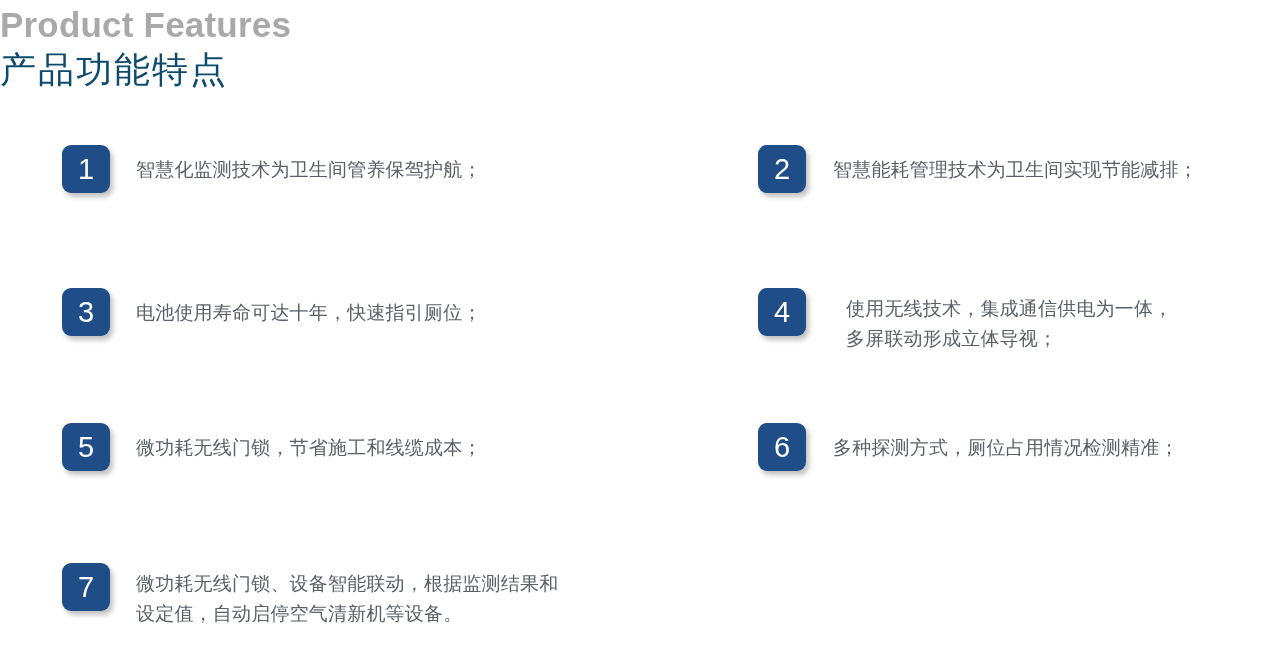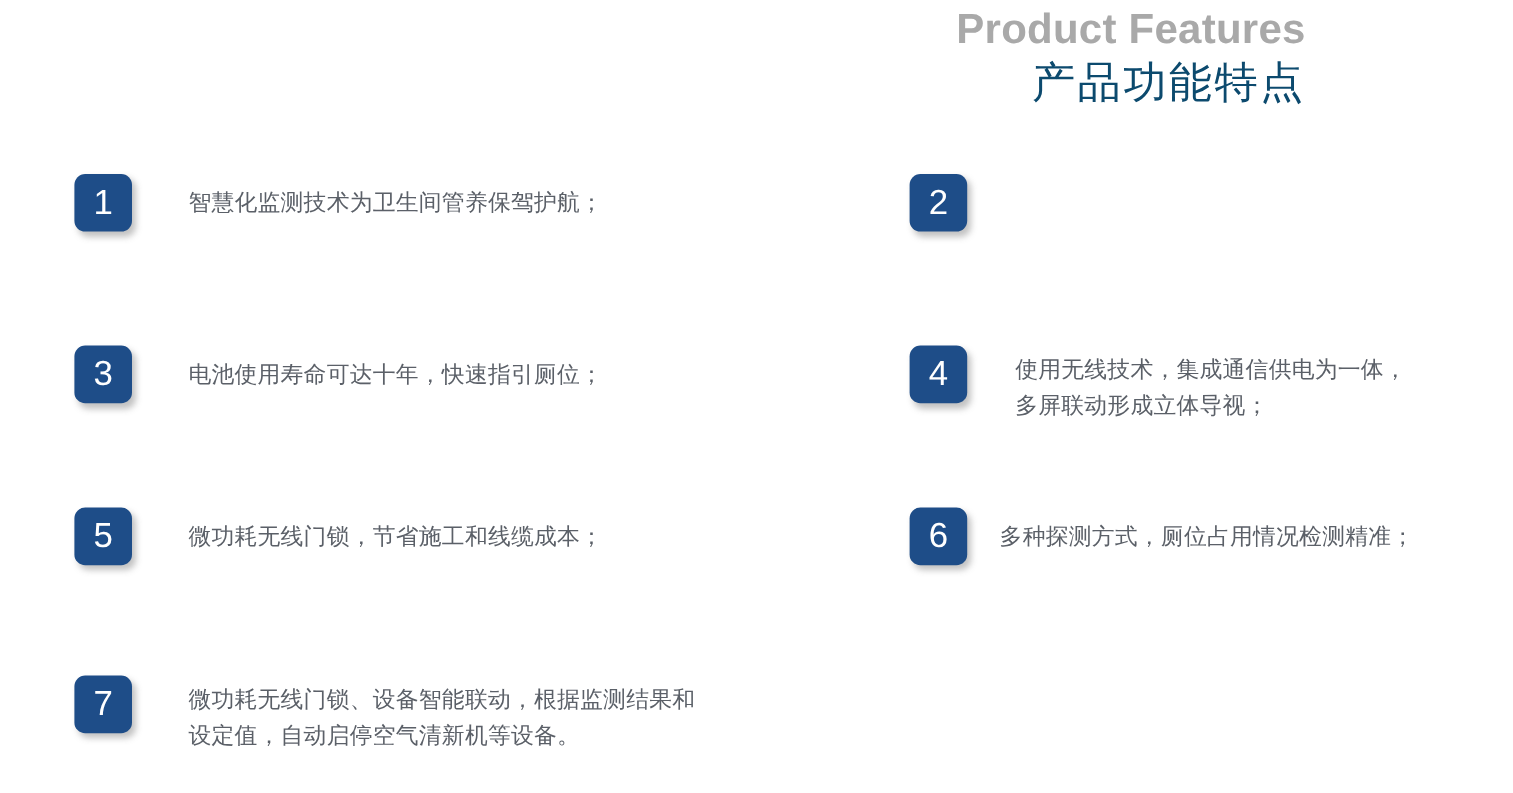--- a/index.html
+++ b/index.html
@@ -14,21 +14,21 @@
     overflow: hidden;
     position: relative;
   }
 
   
   .header {
     position: absolute;
     left: 0;
     top: 0;
     width: 1088px;
-    text-align: right;
+    text-align: left;
     padding-top: 4px;
   }
   .title-en {
     font-family: "Liberation Sans", "DejaVu Sans", sans-serif;
     font-size: 35px;
     font-weight: bold;
     color: #a9a9a9;
     letter-spacing: 0.2px;
     line-height: 42px;
     margin: 0;
@@ -81,21 +81,21 @@
     color: #5b6068;
     line-height: 30px;
     white-space: pre-line;
     letter-spacing: 0.2px;
   }
 
   
   .col-left { left: 62px; }
   .col-right { left: 758px; }
 
-  .gap-normal  .feature-text { margin-left: 47px; }
+  .gap-normal  .feature-text { margin-left: 26px; }
   .gap-right   .feature-text { margin-left: 27px; }
   .gap-right-wide .feature-text { margin-left: 40px; }
 
   .row-1 { top: 145px; }
   .row-2 { top: 145px; }
   .row-3 { top: 288px; }
   .row-4 { top: 288px; }
   .row-5 { top: 423px; }
   .row-6 { top: 423px; }
   .row-7 { top: 563px; }
@@ -113,20 +113,21 @@
 
 <div class="features">
 
   <div class="feature-item col-left row-1 gap-normal">
     <div class="badge">1</div>
     <div class="feature-text text-pad-1">智慧化监测技术为卫生间管养保驾护航；</div>
   </div>
 
   <div class="feature-item col-right row-2 gap-right">
     <div class="badge">2</div>
+    <div class="feature-text text-pad-1">智慧能耗管理技术为卫生间实现节能减排；</div>
   </div>
 
   <div class="feature-item col-left row-3 gap-normal">
     <div class="badge">3</div>
     <div class="feature-text text-pad-1">电池使用寿命可达十年，快速指引厕位；</div>
   </div>
 
   <div class="feature-item col-right row-4 gap-right-wide">
     <div class="badge">4</div>
     <div class="feature-text text-pad-2">使用无线技术，集成通信供电为一体，

